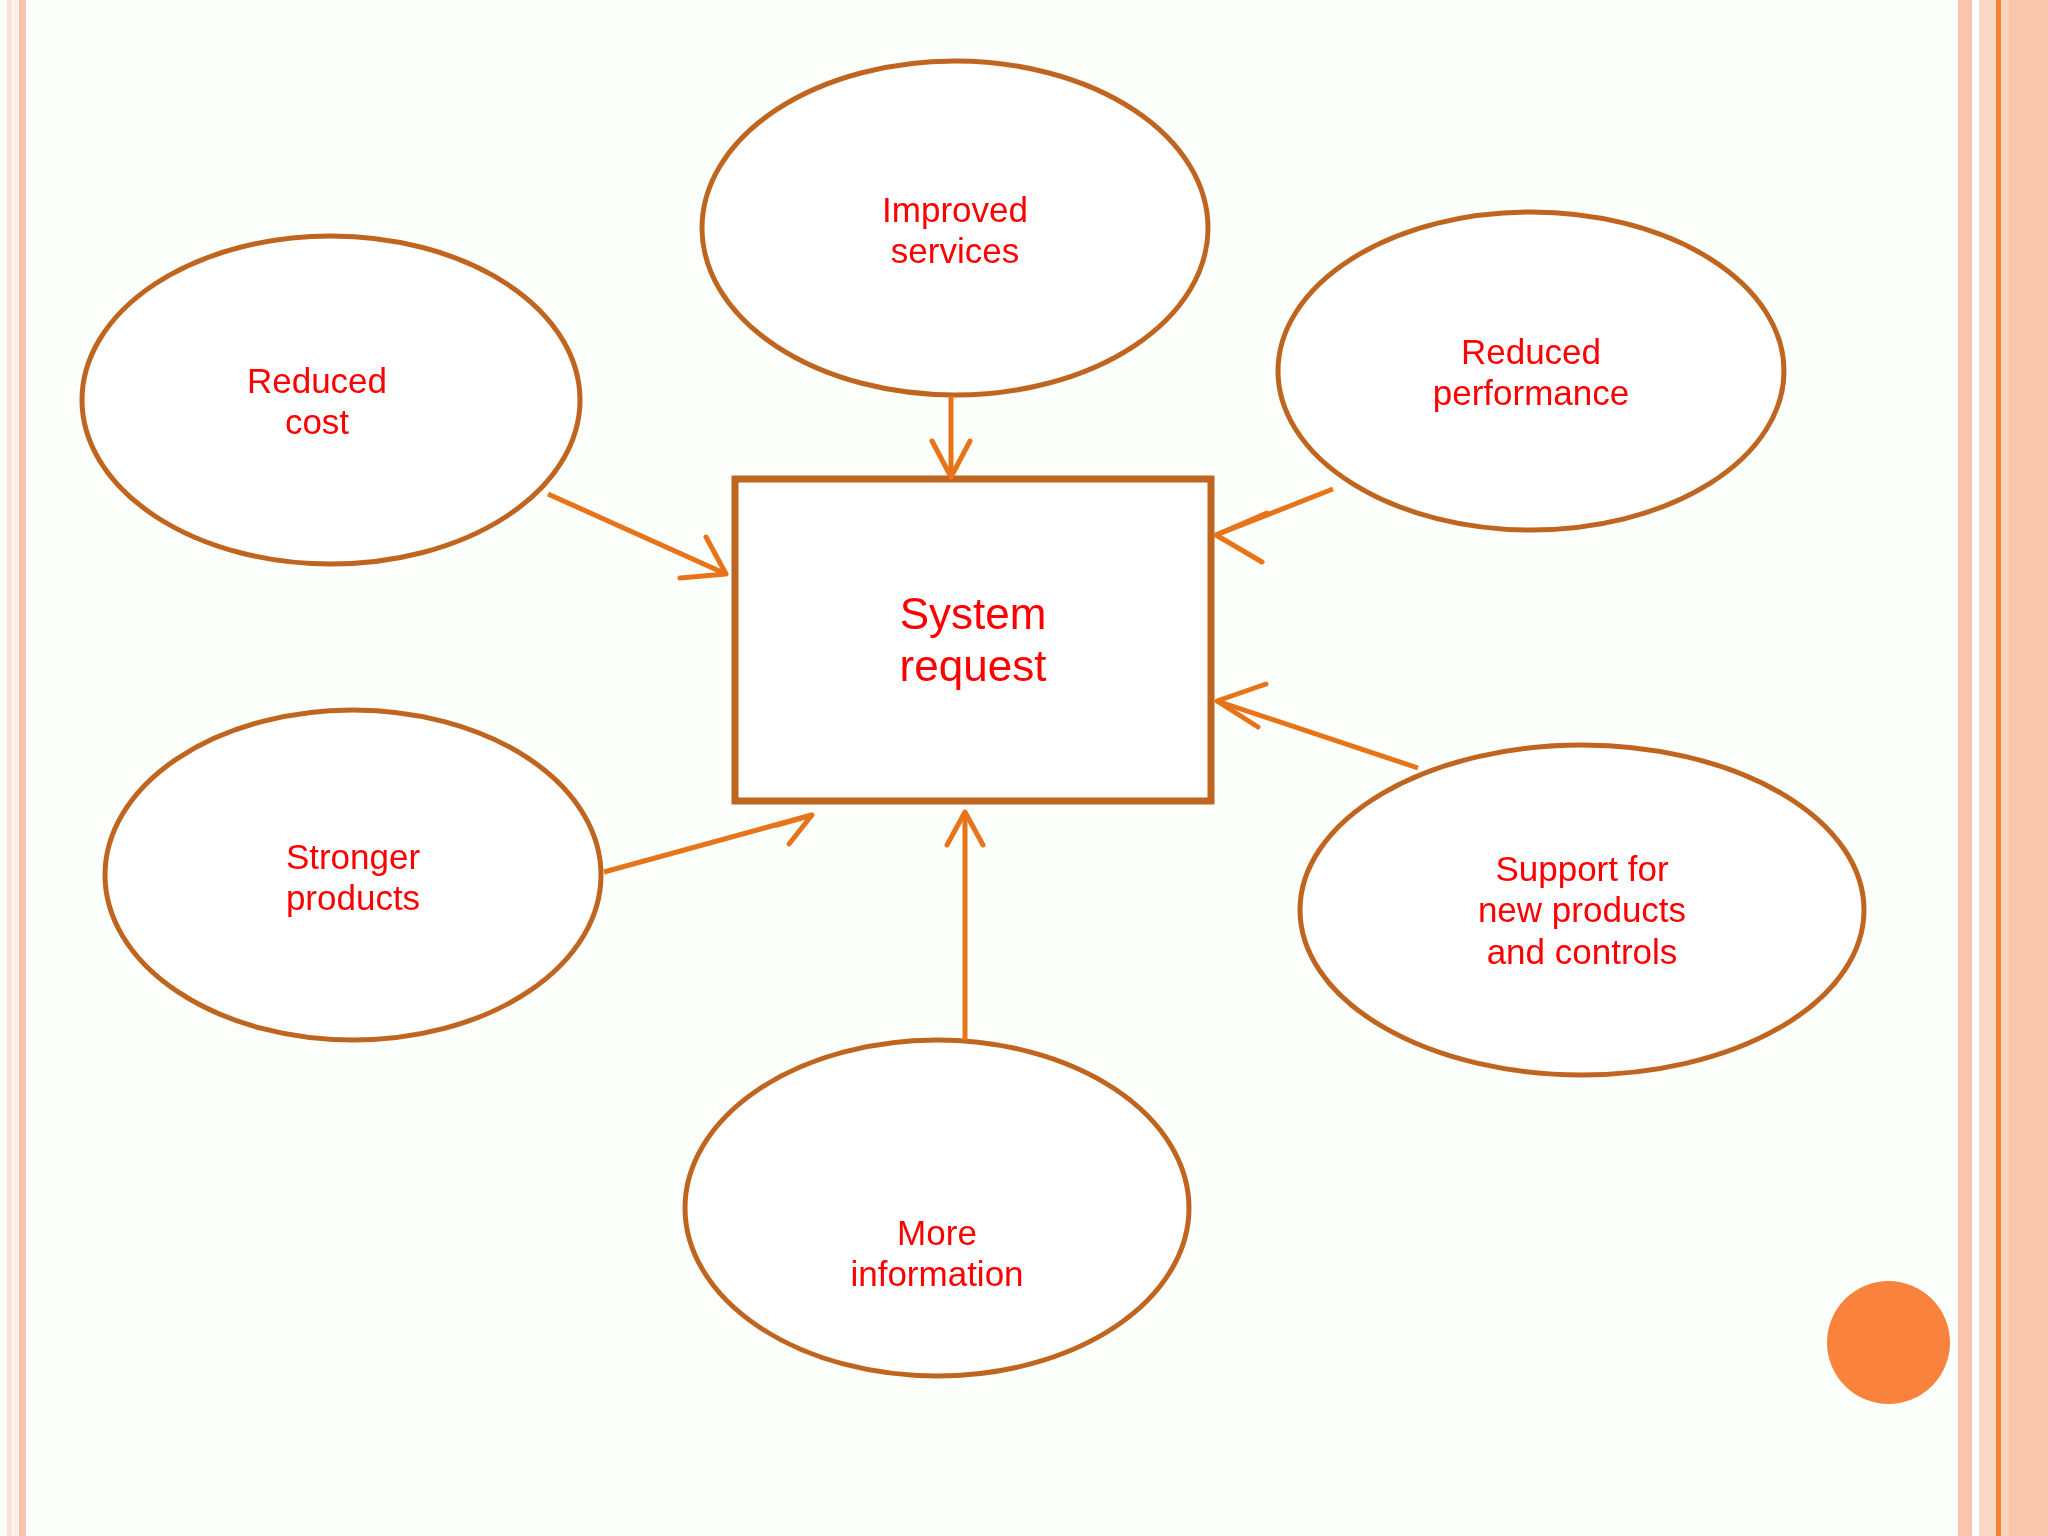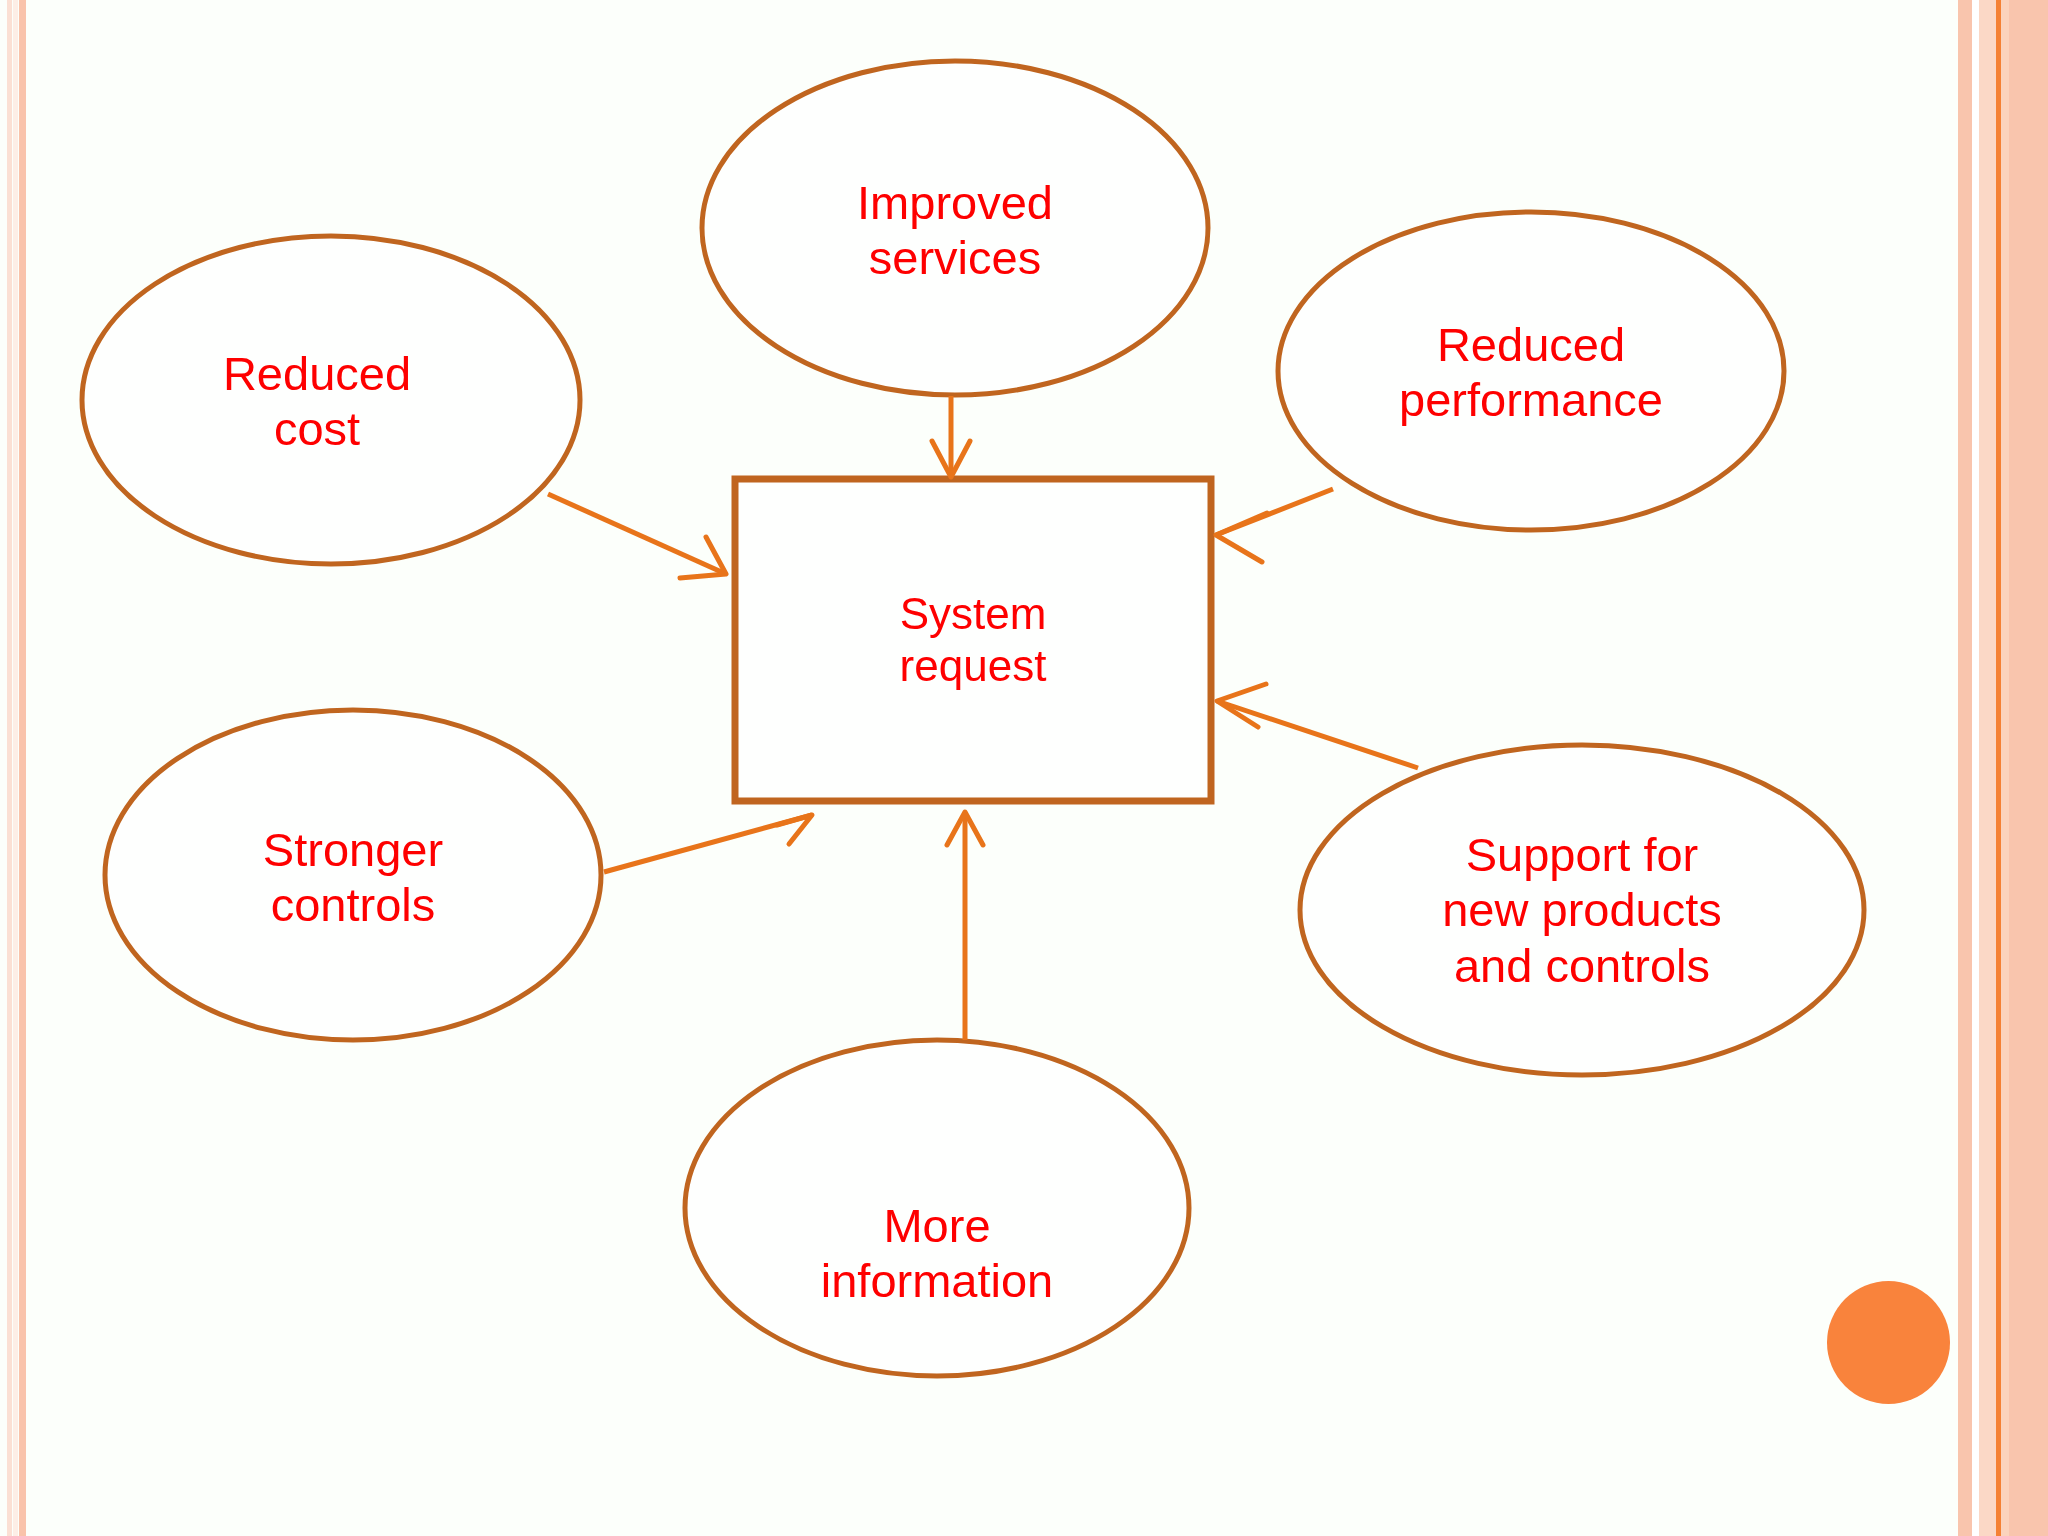--- a/index.html
+++ b/index.html
@@ -56,21 +56,21 @@
     align-items: center;
     justify-content: center;
     text-align: center;
     color: #fe0000;
     font-family: "Liberation Sans", sans-serif;
     line-height: 1.18;
     white-space: pre-line;
     pointer-events: none;
   }
 
-  .ellipse-label { font-size: 47px; }
+  .ellipse-label { font-size: 35px; }
   .center-label  { font-size: 44px; }
 
   
   .dot {
     position: absolute;
     border-radius: 50%;
     background: #f9833c;
   }
 </style>
 </head>
@@ -139,21 +139,21 @@
   <div class="node-label ellipse-label" style="left:702px; top:120px; width:506px; height:220px;">Improved
 services</div>
 
   <div class="node-label ellipse-label" style="left:1278px; top:272px; width:506px; height:200px;">Reduced
 performance</div>
 
   <div class="node-label ellipse-label" style="left:68px; top:296px; width:498px; height:210px;">Reduced
 cost</div>
 
   <div class="node-label ellipse-label" style="left:105px; top:772px; width:496px; height:210px;">Stronger
-controls</div>
+products</div>
 
   <div class="node-label ellipse-label" style="left:685px; top:1148px; width:504px; height:210px;">More
 information</div>
 
   <div class="node-label ellipse-label" style="left:1300px; top:800px; width:564px; height:220px;">Support for
 new products
 and controls</div>
 
   <div class="node-label center-label" style="left:735px; top:479px; width:476px; height:322px;">System
 request</div>

